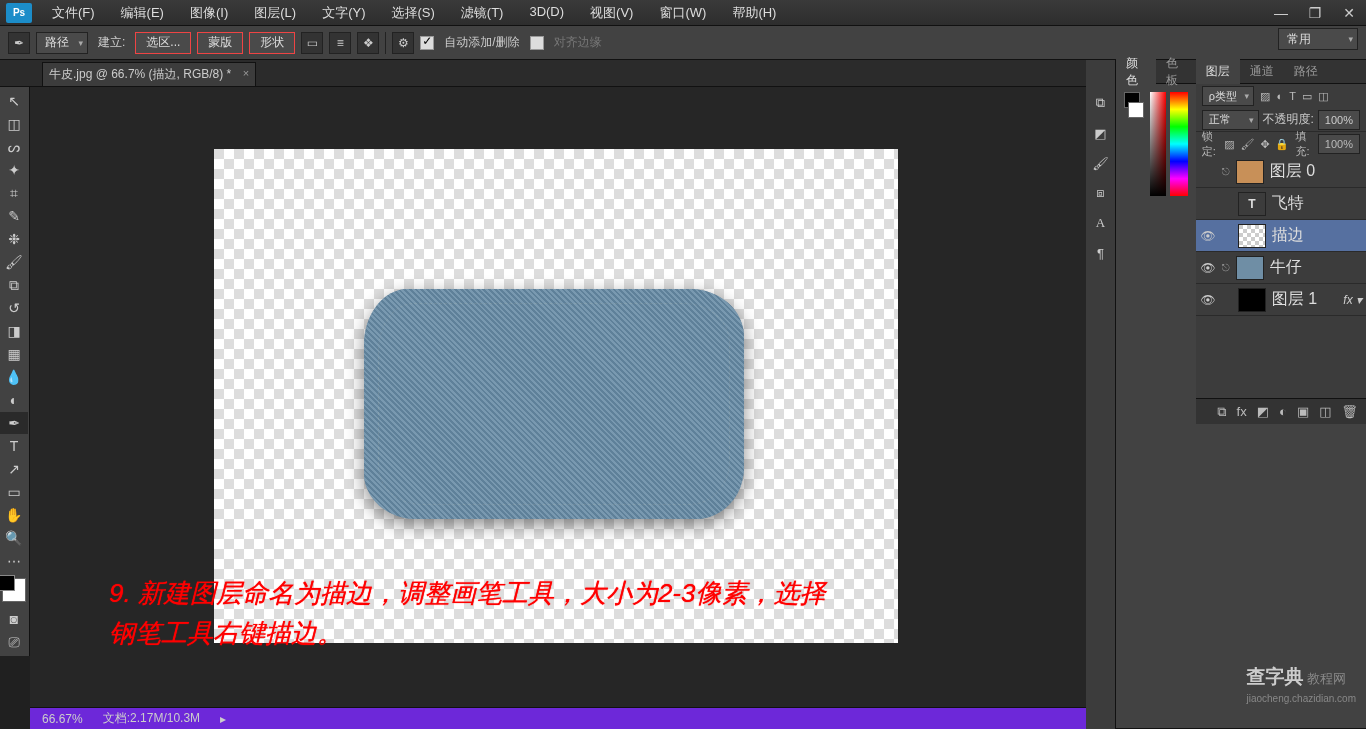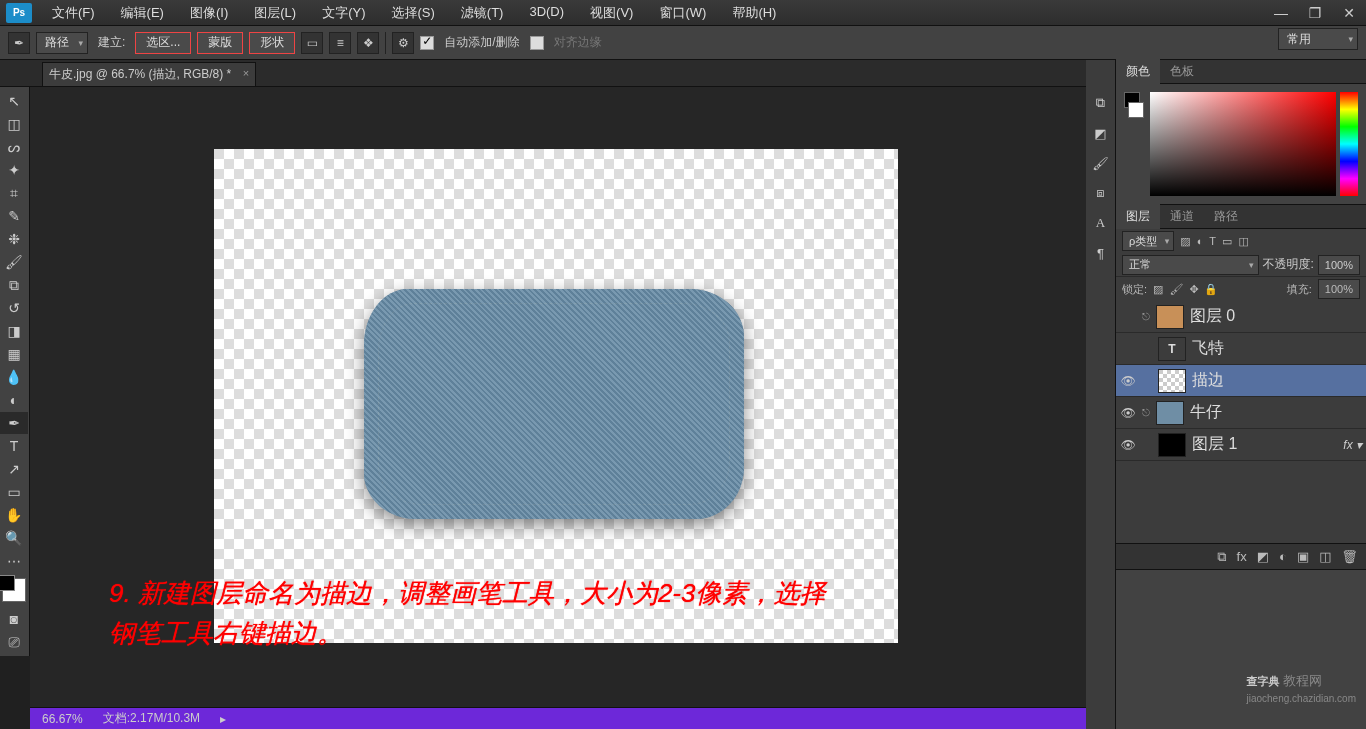--- a/index.html
+++ b/index.html
@@ -34,21 +34,21 @@
 .checker{width:100%;height:100%;background-image:repeating-conic-gradient(#fff 0 25%,#ddd 0 50%);background-size:20px 20px}
 .denim{position:absolute;left:150px;top:140px;width:380px;height:230px;background:#6f8ea5;border-radius:44px 54px 48px 52px / 56px 48px 52px 46px;box-shadow:0 6px 18px rgba(0,0,0,.45);filter:contrast(1.05)}
 .denim::before{content:"";position:absolute;inset:14px;border:1px dashed #e0d2a8;border-radius:36px 46px 40px 44px / 48px 40px 44px 38px}
 .denim .tex{position:absolute;inset:0;background:repeating-linear-gradient(45deg,#7a99af 0 2px,#5f7f97 2px 4px);border-radius:inherit;opacity:.9}
 .red-anno{position:absolute;left:-105px;bottom:-10px;color:#f00;font-family:"KaiTi","STKaiti",serif;font-size:26px;font-style:italic;white-space:nowrap;text-shadow:0 0 1px #f00}
 .red-anno div{line-height:40px}
 .statusbar{position:absolute;left:30px;bottom:0;right:280px;height:22px;background:#6d28d9;border-top:1px solid #111;display:flex;align-items:center;color:#ccc;font-size:12px;padding:0 12px;gap:20px}
 .right-panels{position:absolute;right:0;top:60px;width:280px;bottom:0;background:#424242;display:flex}
 .dock{width:30px;background:#3c3c3c;border-right:1px solid #111;padding-top:26px}
 .dock .di{width:26px;height:26px;margin:4px auto;display:flex;align-items:center;justify-content:center;color:#ccc;font-size:13px}
-.panel-col{flex:1;display:flex;flex-direction:column}
+.panel-col{flex:1;display:flex;flex-direction:row}
 .panel{border-bottom:1px solid #111}
 .panel-tabs{height:24px;background:#333;display:flex;align-items:center;border-bottom:1px solid #111}
 .panel-tabs span{padding:4px 10px;color:#999;font-size:12px}
 .panel-tabs span.active{color:#ddd;background:#424242}
 .color-picker{height:120px;display:flex;padding:8px;gap:4px}
 .cp-swatches{width:22px}
 .cp-swatches .s{width:16px;height:16px;border:1px solid #666;background:#000;margin-bottom:2px}
 .cp-swatches .s2{background:#fff;margin-left:4px;margin-top:-8px}
 .cp-main{flex:1;background:linear-gradient(to right,#fff,#f00);position:relative}
 .cp-main::before{content:"";position:absolute;inset:0;background:linear-gradient(to top,#000,transparent)}
@@ -59,21 +59,21 @@
 .layer{height:32px;display:flex;align-items:center;padding:0 4px;gap:6px;border-bottom:1px solid #2a2a2a}
 .layer.sel{background:#5670a0}
 .eye{width:16px;text-align:center}
 .thumb{width:28px;height:24px;background:#666;border:1px solid #222}
 .layer .nm{color:#ddd;font-size:16px}
 .drop.sm{height:20px;font-size:11px;padding:0 16px 0 6px}
 .pct{height:20px;background:#4a4a4a;border:1px solid #222;padding:0 6px;font-size:11px;display:inline-flex;align-items:center}
 .lock-row{height:24px;display:flex;align-items:center;padding:0 6px;gap:6px;font-size:11px;color:#bbb}
 .layers-foot{height:26px;background:#333;border-top:1px solid #111;display:flex;align-items:center;justify-content:flex-end;gap:10px;padding:0 8px;color:#bbb;font-size:13px}
 .watermark{position:absolute;right:10px;bottom:24px;color:#888;font-size:13px;pointer-events:none}
-.watermark b{color:#ccc;font-size:11px}
+.watermark b{color:#ccc;font-size:19px}
 </style>
 </head>
 <body>
 
 <div class="titlebar">
   <div class="ps-logo">Ps</div>
   <div class="menubar">
     <span>文件(F)</span>
     <span>编辑(E)</span>
     <span>图像(I)</span>

